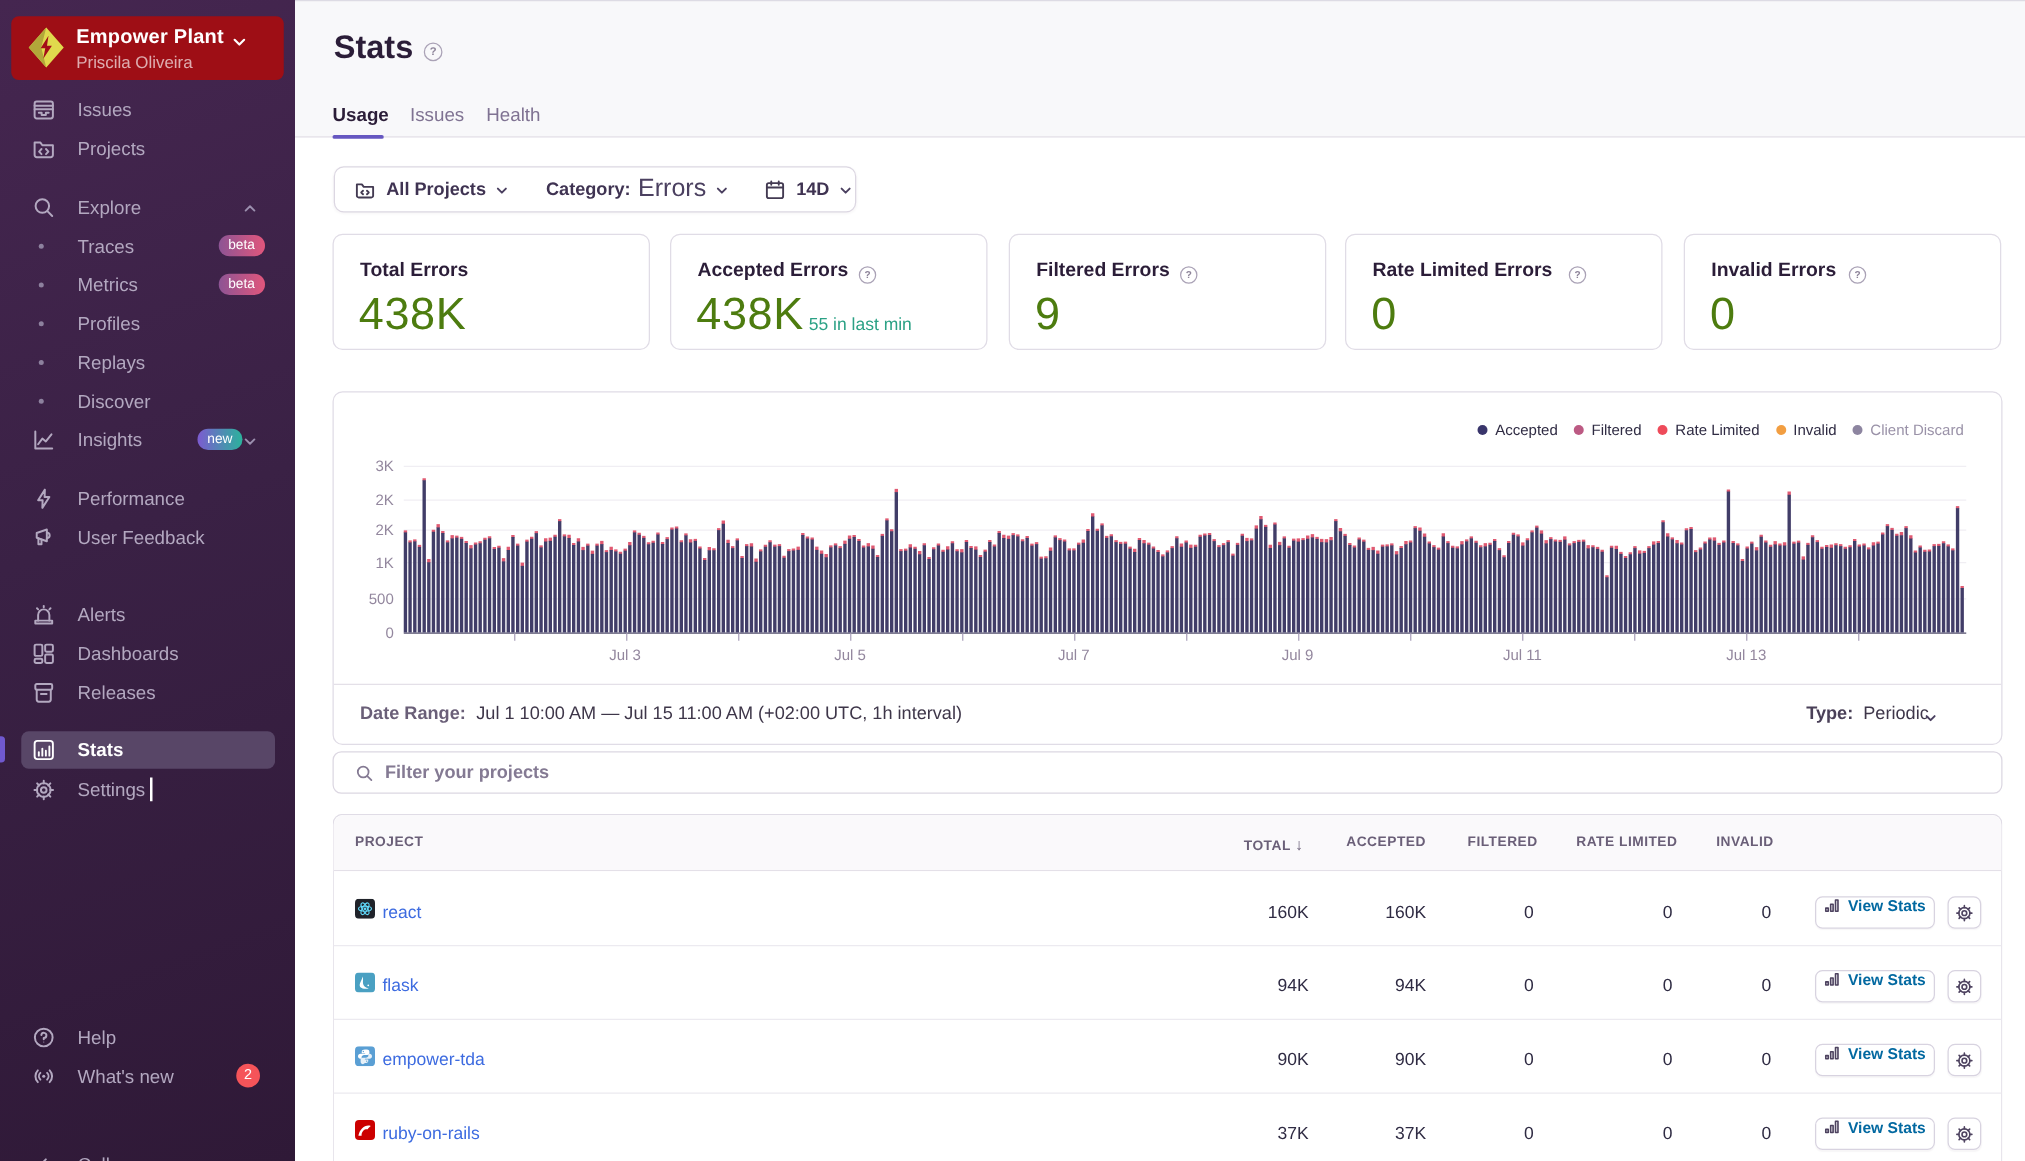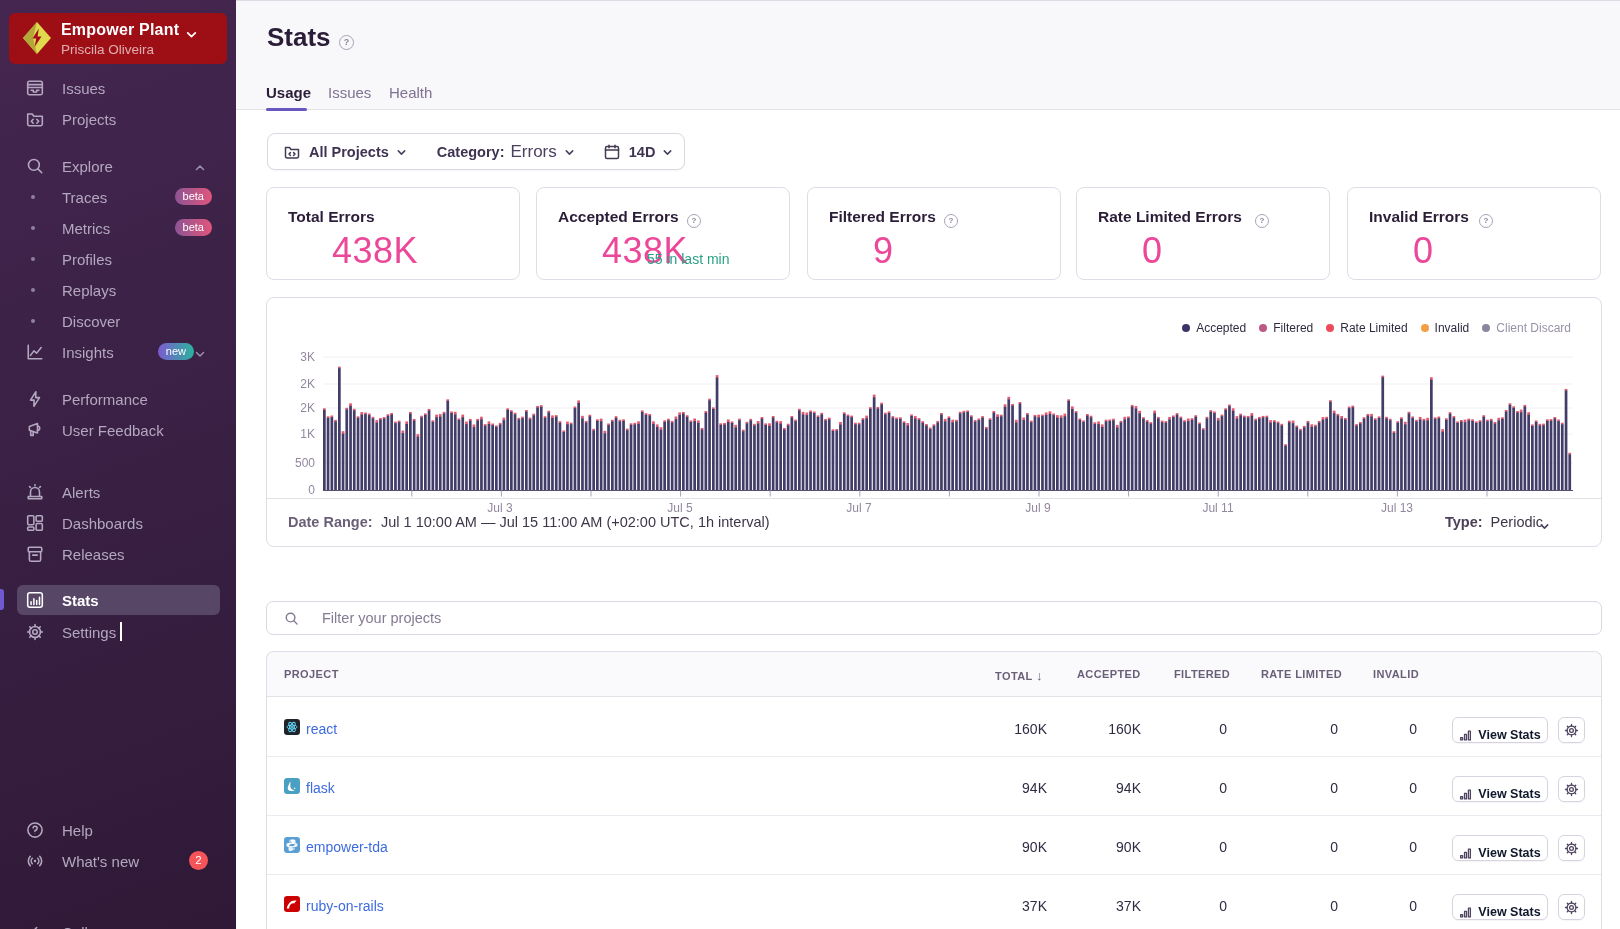--- a/index.html
+++ b/index.html
@@ -39,58 +39,58 @@
 .tab { position:absolute; top:83px; font-size:15px; color:#7f7292; }
 .tab.active { color:#2b1d38; font-weight:bold; }
 #uline { position:absolute; left:30px; top:107px; width:41px; height:3px; border-radius:2px; background:#6657c1; }
 
 #filterbar { position:absolute; left:31px; top:133px; width:418px; height:37px; background:#fff;
   border:1px solid #dcd7e2; border-radius:8px; box-shadow:0 1px 2px rgba(40,30,60,.04); display:flex; align-items:center; }
 .fseg { display:flex; align-items:center; height:100%; white-space:nowrap; flex-shrink:0; }
 .fdiv { width:1px; height:21px; background:#e3dfe9; }
 .fbi { margin:0 9px 0 16px; }
 .fbold { font-size:14.5px; font-weight:bold; color:#3f3352; }
-.freg { font-size:17px; color:#4b4060; }
+.freg { font-size:20px; color:#4b4060; }
 .chev { margin:2px 13px 0 7px; }
 
 .card { position:absolute; top:187px; width:254px; height:93px; background:#fff; border:1px solid #e0dce6; border-radius:8px; }
 .ctitle { position:absolute; left:21px; top:20px; font-size:15.5px; font-weight:bold; color:#2b1d38; }
-.cnum { position:absolute; left:20px; top:42px; font-size:36px; color:#ec4899; letter-spacing:.5px;margin-left:45px; }
+.cnum { position:absolute; left:20px; top:42px; font-size:36px; color:#4d7c0f; letter-spacing:.5px; }
 .cq { position:absolute; top:21px; }
 .cteal { position:absolute; top:63px; font-size:14px; color:#2ba185; }
 
-#chartpanel { position:absolute; left:30px; top:297px; width:1336px; height:250px; background:#fff;
+#chartpanel { position:absolute; left:30px; top:313px; width:1336px; height:283px; background:#fff;
   border:1px solid #e0dce6; border-radius:8px; }
 #legend { position:absolute; right:30px; top:23px; display:flex; align-items:center; font-size:12px; color:#2f2b43; }
 .ldot { width:8px; height:8px; border-radius:50%; margin:0 6px 0 13px; }
 #chartsvg { position:absolute; left:0; top:0; }
 #chfoot { position:absolute; left:0; bottom:0; width:1334px; height:48px; border-top:1px solid #e4e0e8; }
 #drlabel { position:absolute; left:21px; top:15px; font-size:14.5px; font-weight:bold; color:#6a5f78; }
 #drval { position:absolute; left:114px; top:15px; font-size:14.5px; color:#3e3649; }
 #typer { position:absolute; right:58px; top:15px; font-size:14.5px; color:#3e3649; }
 #typer b { color:#4a4058; }
 #typechev { position:absolute; right:38px; top:19px; }
 
 #searchbox { position:absolute; left:30px; top:601px; width:1336px; height:34px; background:#fff;
   border:1px solid #dcd7e2; border-radius:7px; }
 #searchbox svg { position:absolute; left:17px; top:9px; }
-#sph { position:absolute; left:55px; top:8px; font-size:14.5px; color:#847a93; }
+#sph { position:absolute; left:41px; top:8px; font-size:14.5px; color:#847a93;font-weight:bold; }
 
 #tablepanel { position:absolute; left:30px; top:651px; width:1336px; height:283px; background:#fff;
   border:1px solid #e0dce6; border-radius:8px 8px 0 0; border-bottom:none; }
 #thead { position:absolute; left:0; top:0; width:1334px; height:45px; background:#faf9fb; border-bottom:1px solid #e4e0e8;
   border-radius:8px 8px 0 0; font-size:11px; font-weight:bold; color:#6a5f78; letter-spacing:.4px; }
 #thead span { position:absolute; top:16px; white-space:nowrap; }
 .trow { position:absolute; left:0; width:1334px; height:59px; border-bottom:1px solid #eceaf0; font-size:14px; }
 .picon { position:absolute; left:17px; top:21px; }
 .pname { position:absolute; left:39px; top:23px; color:#3d6be0; }
 .num { position:absolute; top:23px; width:80px; text-align:right; color:#2f2b43; }
 .n1 { left:700px; } .n2 { left:794px; } .n3 { left:880px; } .n4 { left:991px; } .n5 { left:1070px; }
 .vsbtn { position:absolute; left:1185px; top:19px; width:96px; height:26px; border:1px solid #d8d3e0; border-radius:6px;
-  display:flex; align-items:flex-end; justify-content:center; gap:6px; font-size:12.5px; font-weight:bold; color:#0f172a;
+  display:flex; align-items:flex-start; justify-content:center; gap:6px; font-size:12.5px; font-weight:bold; color:#0369a1;
   box-shadow:0 1px 1px rgba(40,30,60,.04); }
 .gearbtn { position:absolute; left:1291px; top:19px; width:27px; height:26px; border:1px solid #d8d3e0; border-radius:6px;
   display:flex; align-items:center; justify-content:center; box-shadow:0 1px 1px rgba(40,30,60,.04); }
 </style></head>
 <body>
 <div id="sidebar">
   <div id="orgbox">
     <span class="logo"><svg width="30" height="34" viewBox="0 0 30 34">
 <polygon points="15,1 29,17 15,33 1,17" fill="#e0d94d"></polygon>
 <polygon points="15,1 1,17 15,33 11,17" fill="#b2a83a"></polygon>

